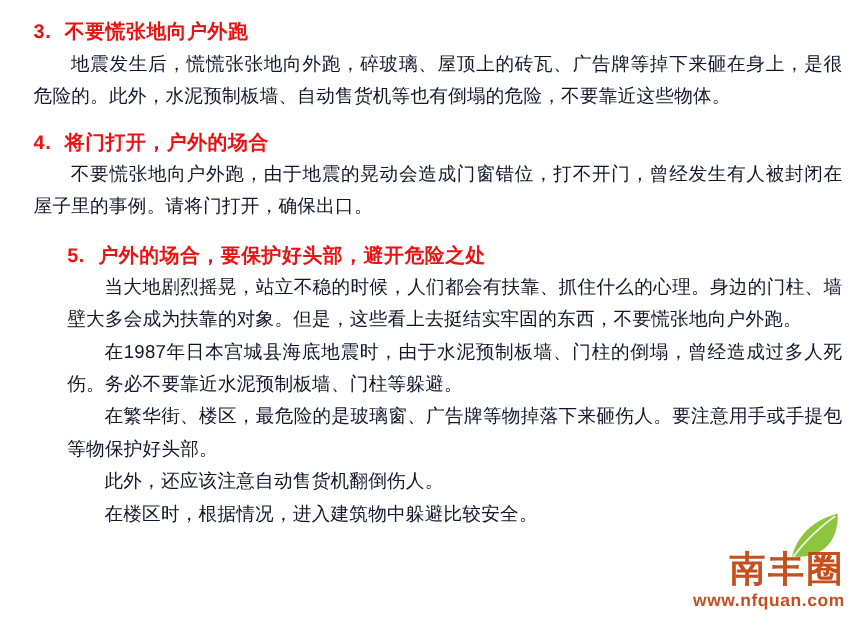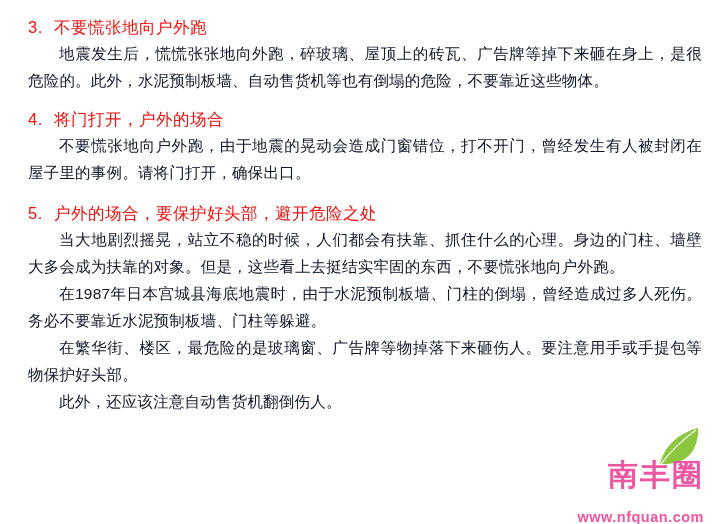--- a/index.html
+++ b/index.html
@@ -19,21 +19,21 @@
     width: 720px;
     height: 524px;
     box-sizing: border-box;
     padding: 14px 18px 0 28px;
   }
   .section {
     margin-bottom: 4px;
   }
   .heading {
     color: #ee1111;
-    font-weight: normal;
+    font-weight: bold;
     font-size: 16.5px;
     line-height: 26px;
     letter-spacing: 0.5px;
     white-space: nowrap;
   }
   .heading .num {
     display: inline-block;
     width: 26px;
   }
   .body-text {
@@ -42,21 +42,21 @@
     line-height: 27px;
     text-align: justify;
     letter-spacing: 0.2px;
   }
   .para {
     text-indent: 2em;
     margin: 0;
   }
   .sec1 { margin-top: 0; }
   .sec2 { margin-top: 12px; }
-  .sec3 { margin-top: 14px; }
+  .sec3 { margin-top: 14px; margin-left: 28px; }
 
   
   .watermark {
     position: absolute;
     right: 10px;
     bottom: 6px;
     width: 132px;
     height: 92px;
     pointer-events: none;
   }
@@ -65,31 +65,31 @@
     right: 8px;
     top: 0;
     width: 44px;
     height: 40px;
   }
   .wm-text {
     position: absolute;
     right: 6px;
     top: 34px;
     text-align: right;
-    color: #ec4899;
+    color: #c2410c;
     font-weight: bold;
     line-height: 1;
   }
   .wm-cn {
     font-size: 30px;
     letter-spacing: 2px;
     opacity: 0.92;
   }
   .wm-url {
-    margin-top: 20px;
+    margin-top: 4px;
     font-size: 14.5px;
     letter-spacing: 0.5px;
     opacity: 0.92;
   }
 </style>
 </head>
 <body>
 
 <div class="page">
 
@@ -108,20 +108,21 @@
   </div>
 
   <div class="section sec3">
     <div class="heading">
       <span class="num">5.</span><span>户外的场合，要保护好头部，避开危险之处</span>
     </div>
     <p class="body-text para">当大地剧烈摇晃，站立不稳的时候，人们都会有扶靠、抓住什么的心理。身边的门柱、墙壁大多会成为扶靠的对象。但是，这些看上去挺结实牢固的东西，不要慌张地向户外跑。</p>
     <p class="body-text para">在1987年日本宫城县海底地震时，由于水泥预制板墙、门柱的倒塌，曾经造成过多人死伤。务必不要靠近水泥预制板墙、门柱等躲避。</p>
     <p class="body-text para">在繁华街、楼区，最危险的是玻璃窗、广告牌等物掉落下来砸伤人。要注意用手或手提包等物保护好头部。</p>
     <p class="body-text para">此外，还应该注意自动售货机翻倒伤人。</p>
+    <p class="body-text para">在楼区时，根据情况，进入建筑物中躲避比较安全。</p>
   </div>
 
   <div class="watermark">
     <svg class="wm-leaf" viewBox="0 0 44 40">
       <path d="M2 38 C6 22 18 8 40 2 C40 2 42 22 28 32 C18 39 8 38 2 38 Z" fill="#8cc63f"></path>
       <path d="M3 38 C12 26 24 14 38 4" stroke="#ffffff" stroke-width="1.4" fill="none" opacity="0.85"></path>
     </svg>
     <div class="wm-text">
       <div class="wm-cn">南丰圈</div>
       <div class="wm-url">www.nfquan.com</div>

